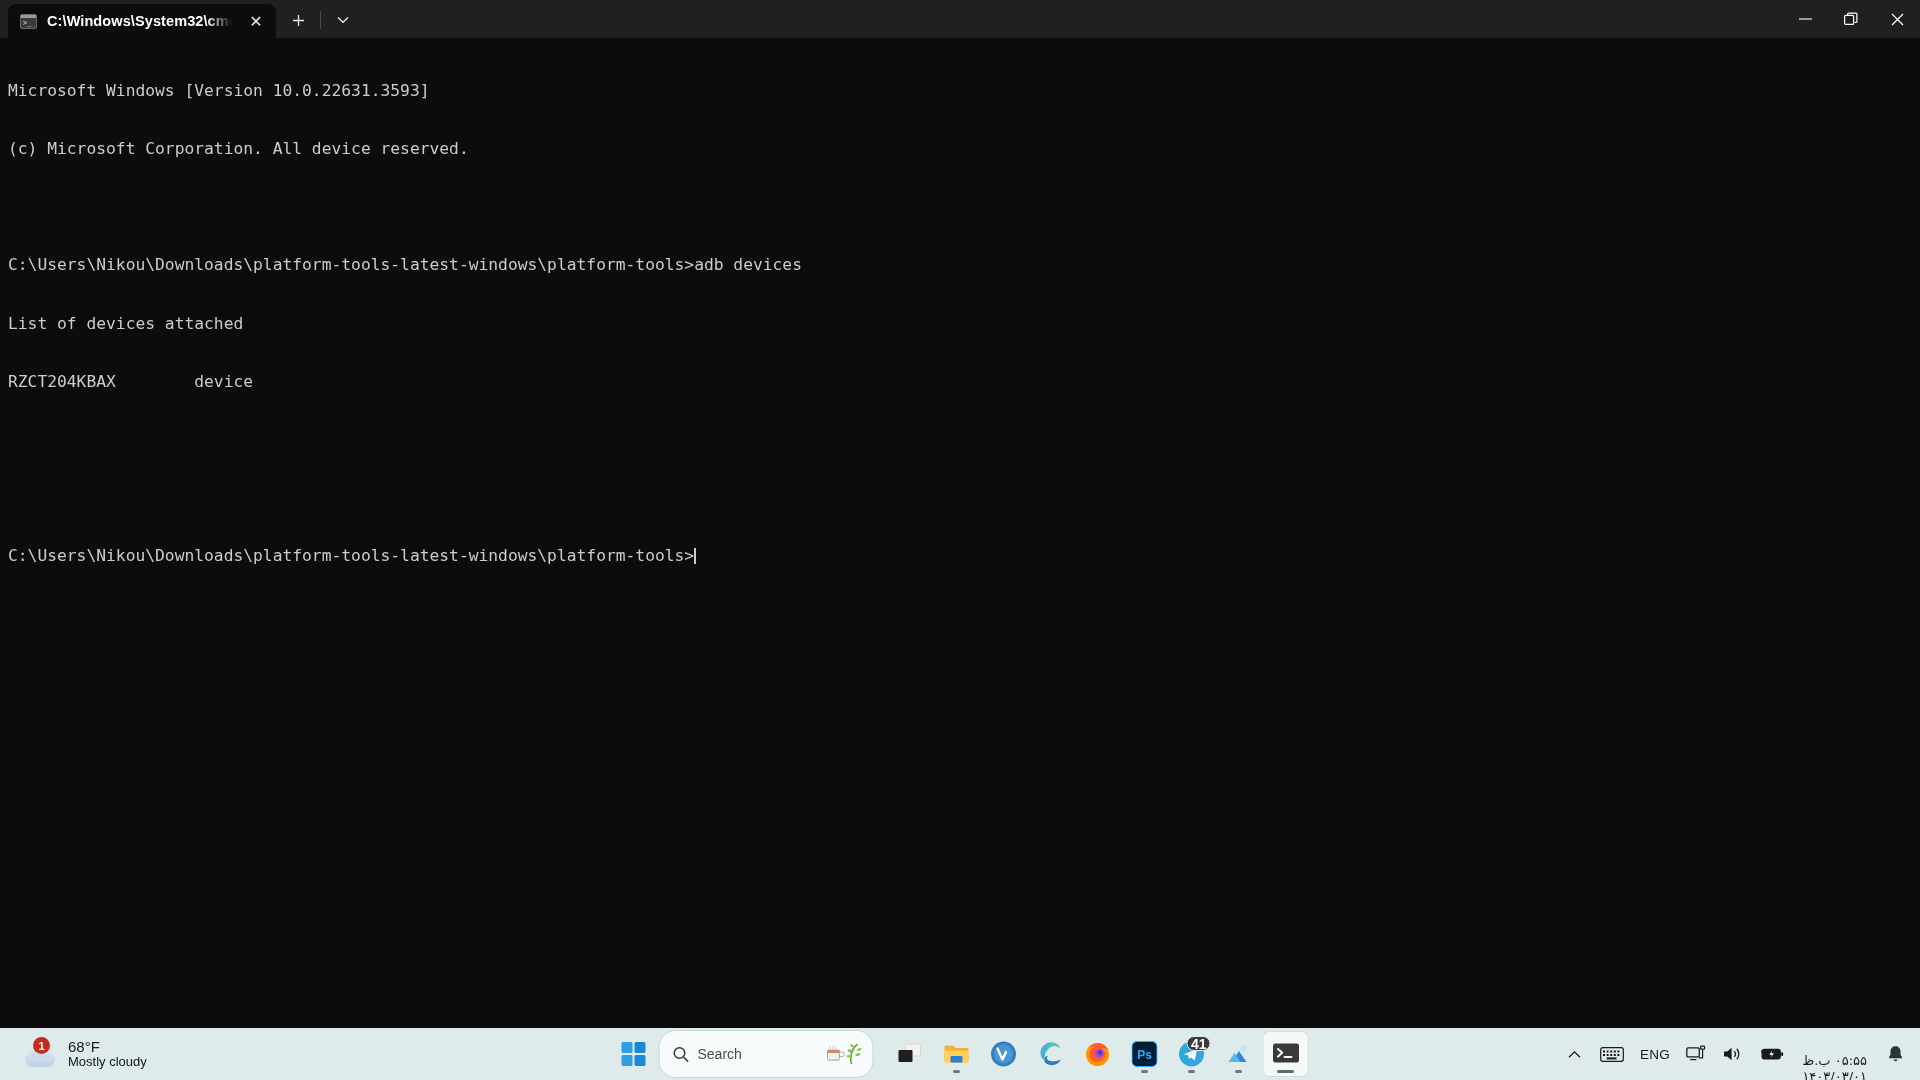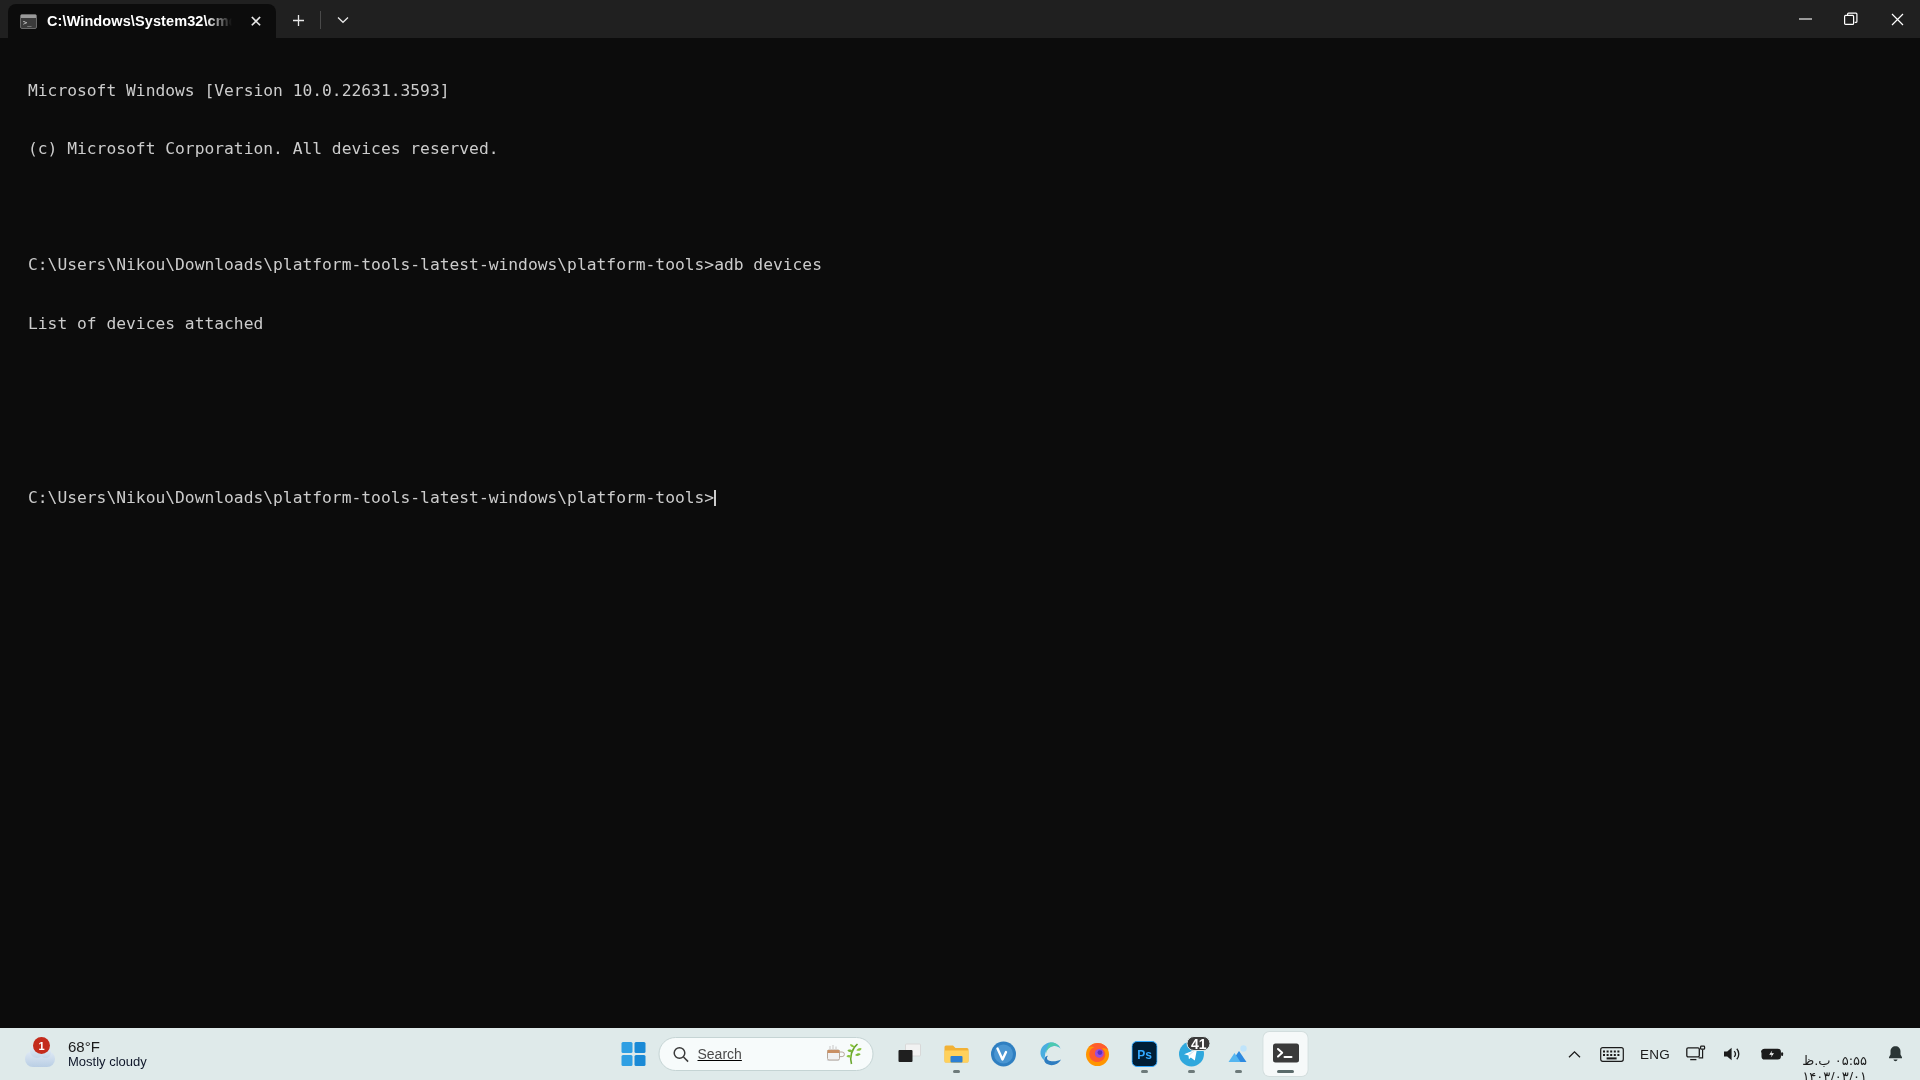--- a/index.html
+++ b/index.html
@@ -52,21 +52,20 @@
   .wc {
     width:46px; height:38px; display:flex; align-items:center; justify-content:center; color:#ffffff;
   }
 
   
   .terminal {
     flex:1 1 auto; background:#0c0c0c; padding:4px 0 0 8px; overflow:hidden;
     font-family:"DejaVu Sans Mono","Liberation Mono",monospace;
     font-size:16.3px; line-height:19.4px; color:#cccccc; white-space:pre;
     letter-spacing:0px;
-    margin-left:20px;
   }
   .term-line { height:19.4px; }
   .cursor {
     display:inline-block; width:1.5px; height:16px; background:#cccccc;
     vertical-align:-3px; margin-left:0px;
   }
 
   
   .taskbar {
     position:absolute; left:0; bottom:0; width:1920px; height:52px;
@@ -110,23 +109,23 @@
     border-radius:6px;
   }
   .winlogo { display:grid; grid-template-columns:11px 11px; grid-template-rows:11px 11px; gap:2.5px; }
   .winlogo i { display:block; background:#2d9ae0; border-radius:1.5px; }
   .winlogo i:nth-child(1){ background:#2f9fe3; }
   .winlogo i:nth-child(2){ background:#1a8ad6; }
   .winlogo i:nth-child(3){ background:#2f9fe3; }
   .winlogo i:nth-child(4){ background:#1a8ad6; }
 
   .searchbox {
-    width:215px; height:34px; background:#f7fbfb; border:1px solid #c5d4d4;
+    width:215px; height:48px; background:#f7fbfb; border:1px solid #c5d4d4;
     border-radius:17px; display:flex; align-items:center; gap:8px; padding:0 6px 0 13px;
-    position:relative; overflow:hidden;text-decoration:underline;
+    position:relative; overflow:hidden;
   }
   .s-label { font-size:14px; color:#4a4a4a; flex:1 1 auto; }
   .s-art { display:flex; align-items:flex-end; gap:1px; margin-right:2px; }
 
   .tb-icons { display:flex; align-items:center; gap:3px; margin-left:10px; }
   .tb-item {
     width:44px; height:44px; border-radius:6px; display:flex; align-items:center;
     justify-content:center; position:relative;
   }
   .tb-item.active { background:rgba(255,255,255,.72); box-shadow:0 0 0 1px rgba(0,0,0,.05); }
@@ -201,24 +200,25 @@
       <div class="wc close">
         <svg width="13" height="13" viewBox="0 0 13 13">
           <path d="M1 1l11 11M12 1L1 12" stroke="#ffffff" stroke-width="1.2"></path>
         </svg>
       </div>
     </div>
   </div>
 
   <div class="terminal">
     <div class="term-line">Microsoft Windows [Version 10.0.22631.3593]</div>
-    <div class="term-line">(c) Microsoft Corporation. All devices reserved.</div>
+    <div class="term-line">(c) Microsoft Corporation. All device reserved.</div>
     <div class="term-line"></div>
     <div class="term-line">C:\Users\Nikou\Downloads\platform-tools-latest-windows\platform-tools&gt;adb devices</div>
     <div class="term-line">List of devices attached</div>
+    <div class="term-line">RZCT204KBAX        device</div>
     <div class="term-line"></div>
     <div class="term-line"></div>
     <div class="term-line"><span>C:\Users\Nikou\Downloads\platform-tools-latest-windows\platform-tools&gt;</span><span class="cursor"></span></div>
   </div>
 
   <div class="taskbar">
 
     <div class="weather">
       <span class="w-icon">
         <span class="cloud"></span>

